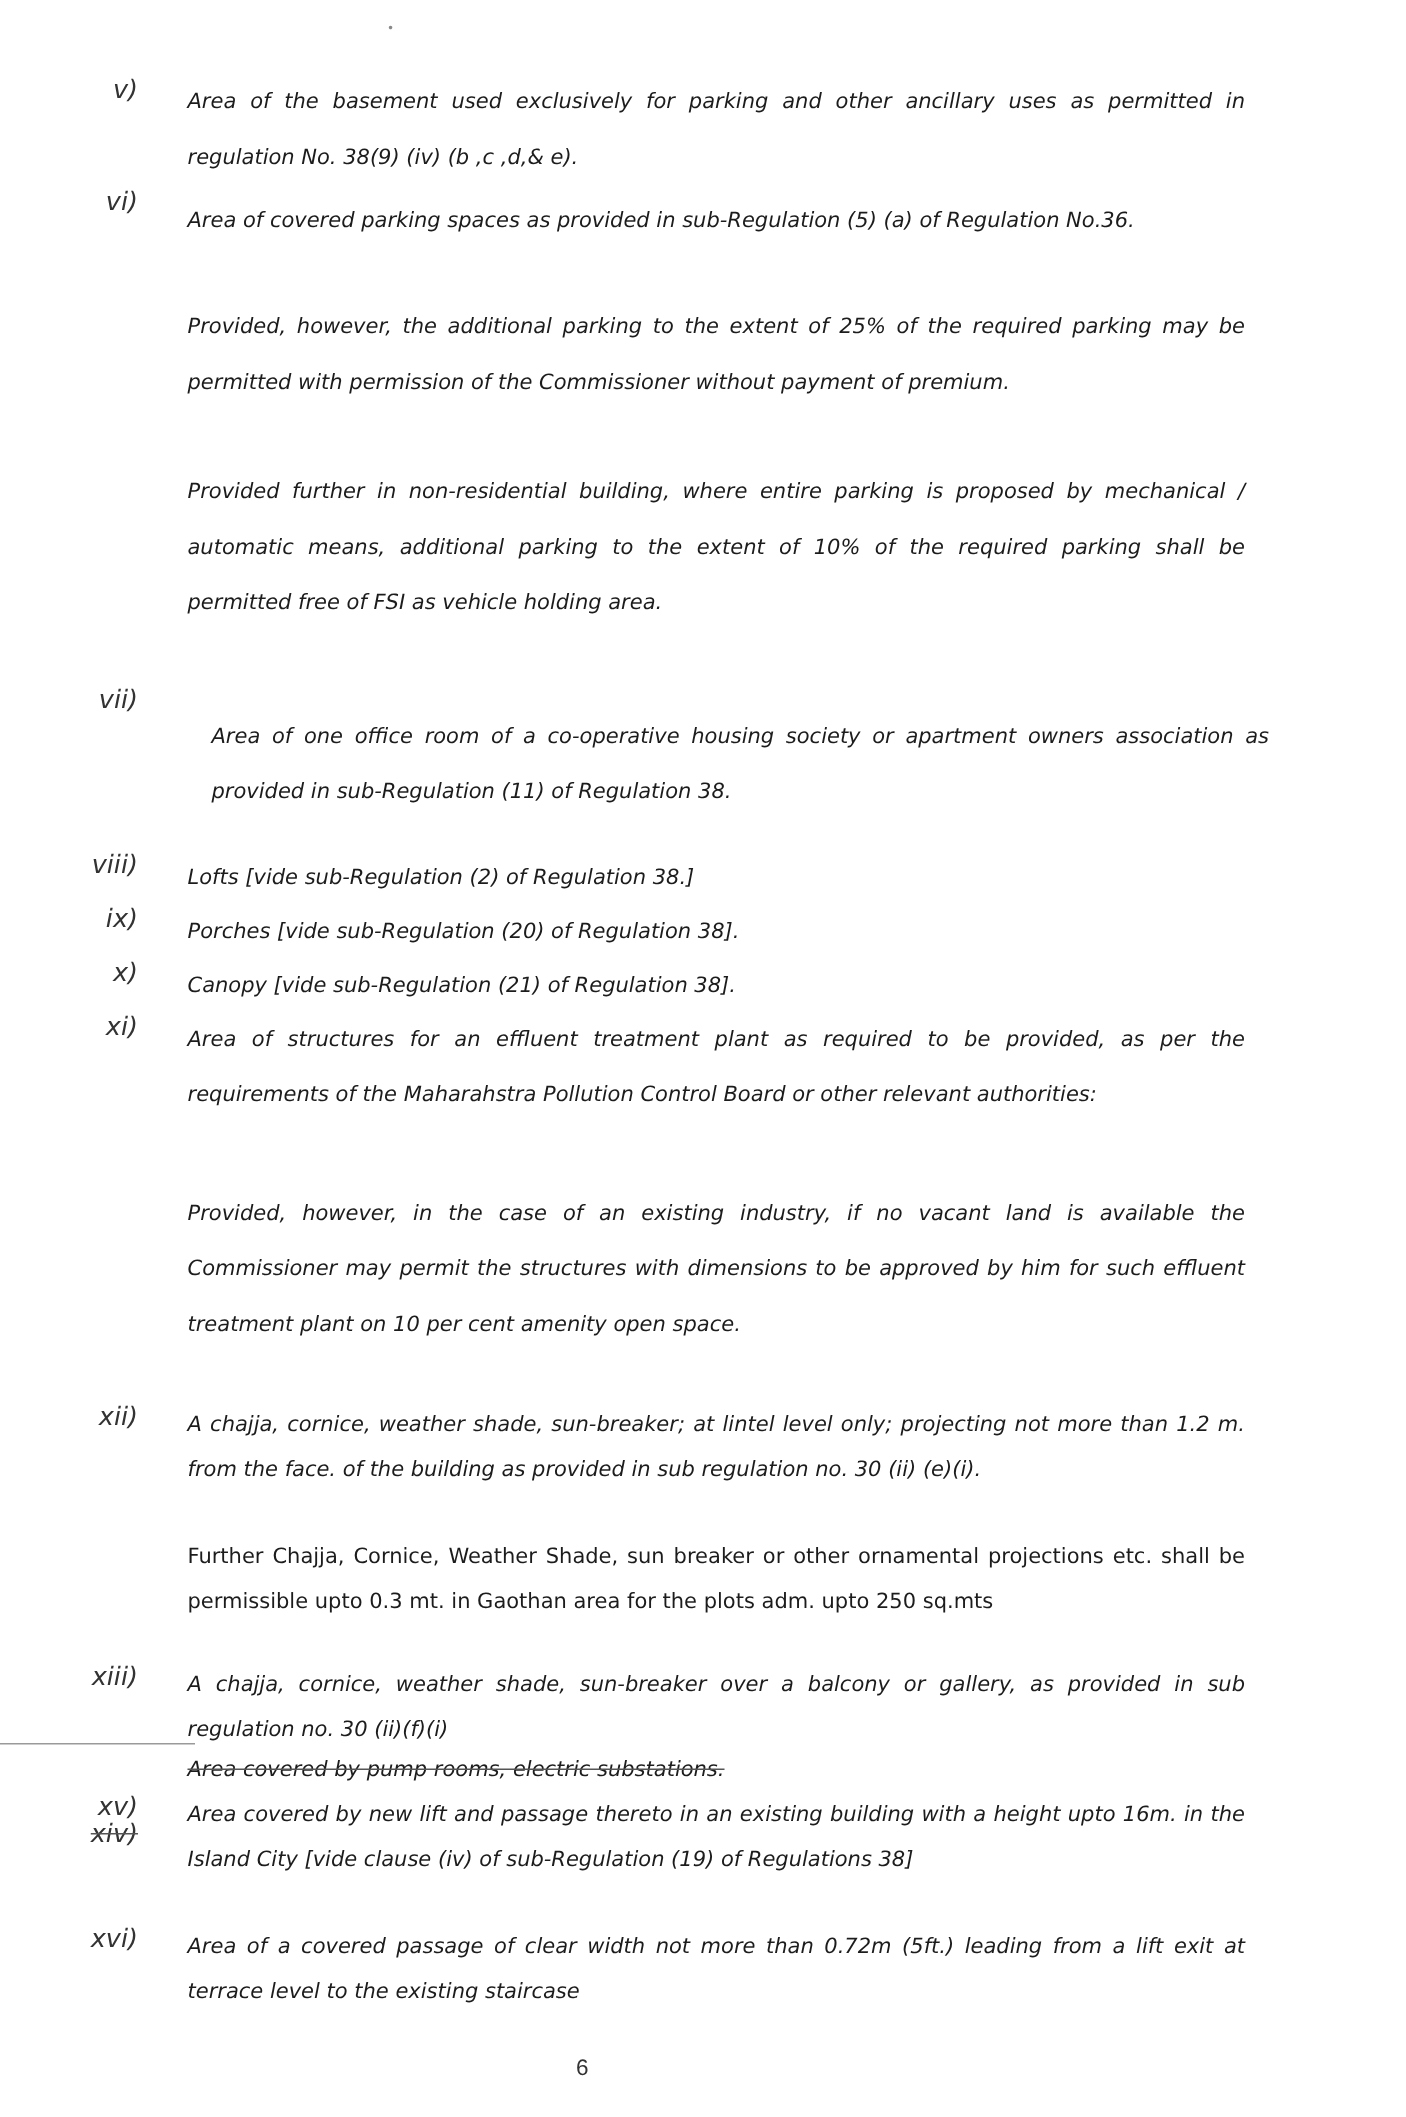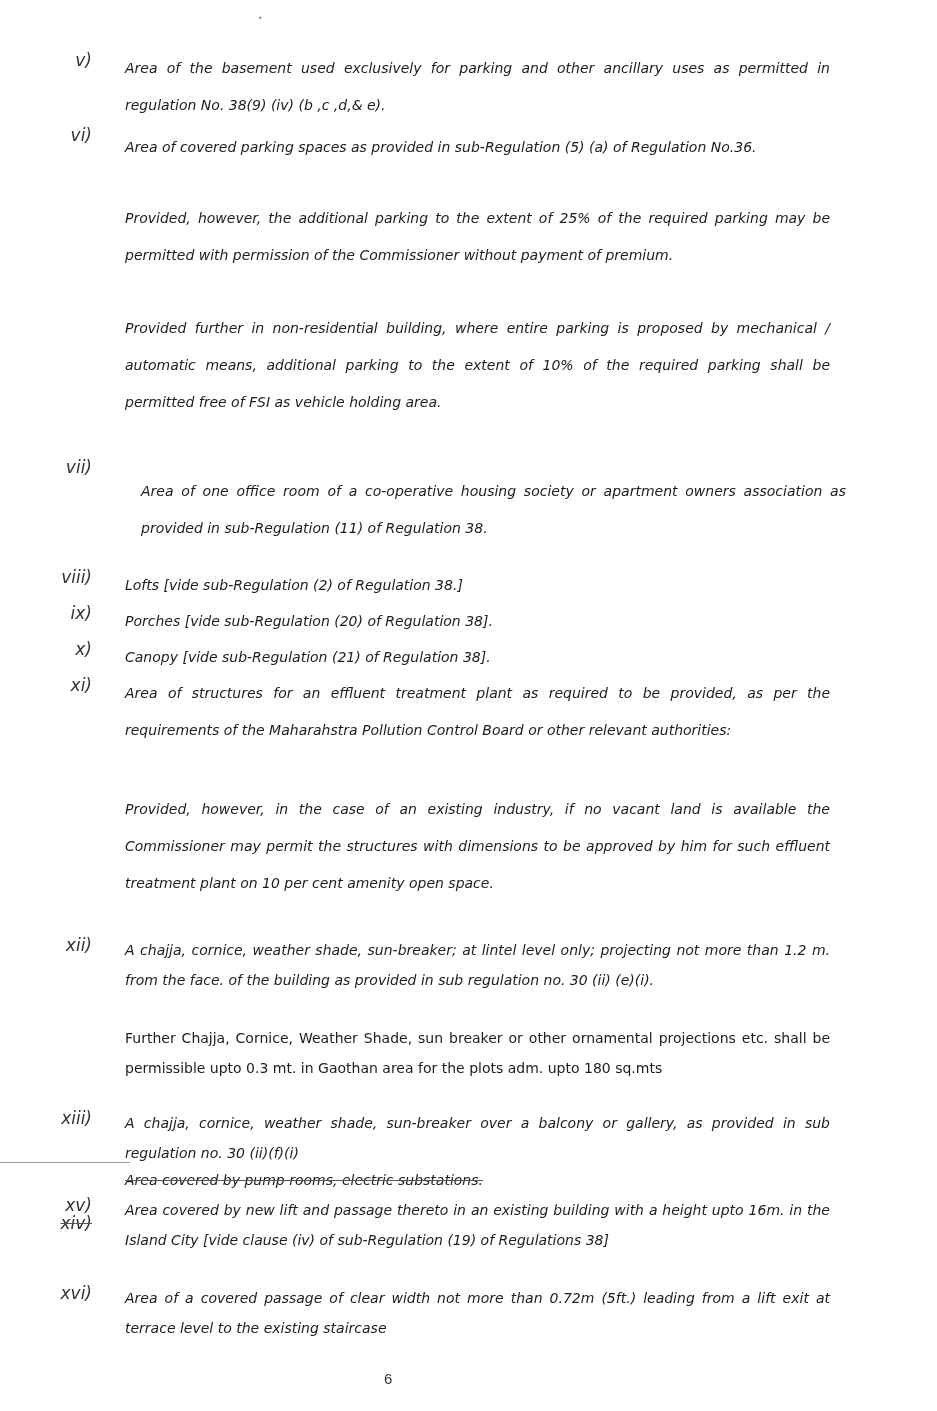--- a/index.html
+++ b/index.html
@@ -117,21 +117,21 @@
 
   <div class="item" style="top:675px;">
     <span class="num">xi)</span>
     <p class="para" style="margin:0;top:0;">Area of structures for an effluent treatment plant as required to be provided, as per the requirements of the Maharahstra Pollution Control Board or other relevant authorities:</p>
     <p class="para" style="margin:0;top:116px;">Provided, however, in the case of an existing industry, if no vacant land is available the Commissioner may permit the structures with dimensions to be approved by him for such effluent treatment plant on 10 per cent amenity open space.</p>
   </div>
 
   <div class="item" style="top:935px;">
     <span class="num">xii)</span>
     <p class="para tight" style="margin:0;top:0;">A chajja, cornice, weather shade, sun-breaker; at lintel level only; projecting not more than 1.2 m. from the face. of the building as provided in sub regulation no. 30 (ii) (e)(i).</p>
-    <p class="para tight upright" style="margin:0;top:88px;">Further Chajja, Cornice, Weather Shade, sun breaker or other ornamental projections etc. shall be permissible upto 0.3 mt. in Gaothan area for the plots adm. upto 180 sq.mts</p>
+    <p class="para tight upright" style="margin:0;top:88px;">Further Chajja, Cornice, Weather Shade, sun breaker or other ornamental projections etc. shall be permissible upto 0.3 mt. in Gaothan area for the plots adm. upto 250 sq.mts</p>
   </div>
 
   <div class="item" style="top:1108px;">
     <span class="num">xiii)</span>
     <p class="para tight" style="margin:0;top:0;">A chajja, cornice, weather shade, sun-breaker over a balcony or gallery, as provided in sub regulation no. 30 (ii)(f)(i)</p>
   </div>
 
   <div class="scan-line" style="left:0;top:1162px;width:130px;"></div>
 
   <div class="item" style="top:1165px;">

